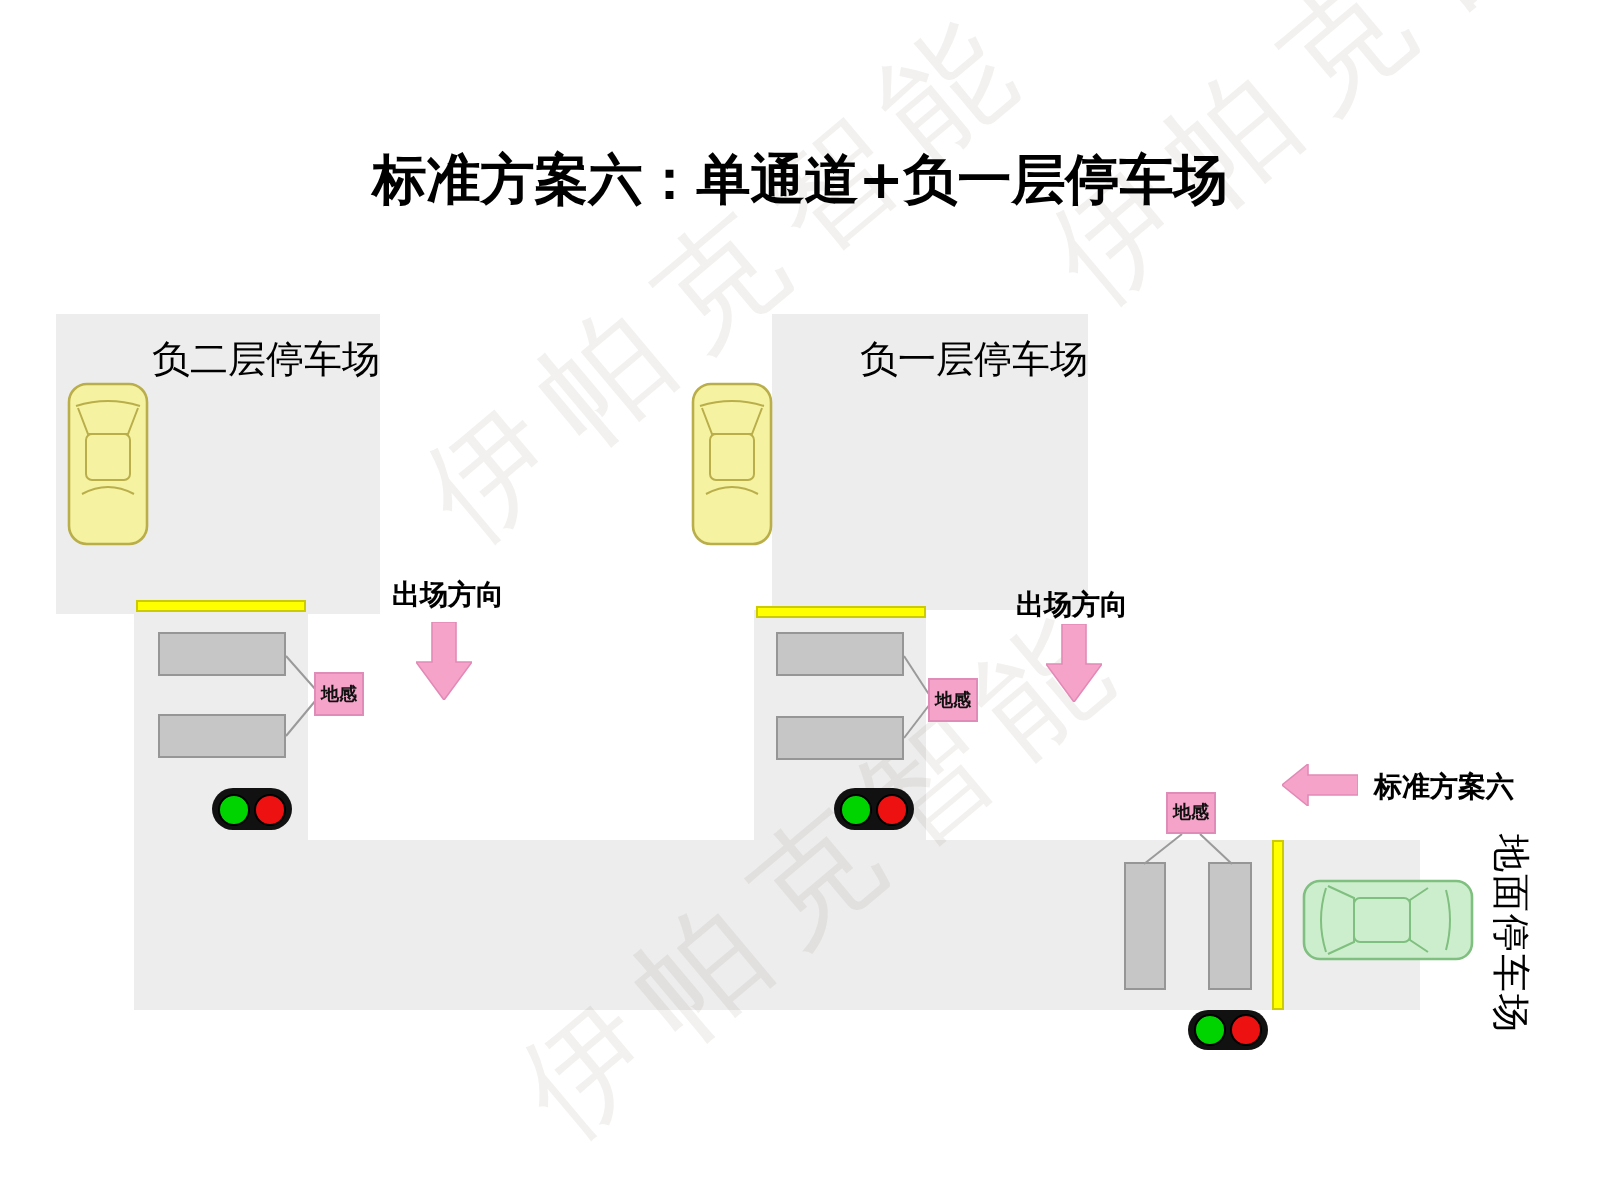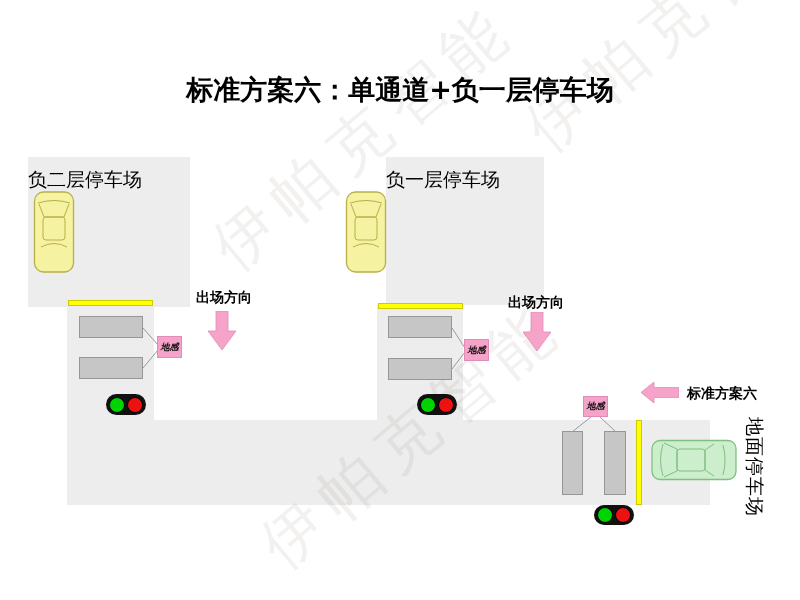--- a/index.html
+++ b/index.html
@@ -1,26 +1,26 @@
 <!DOCTYPE html>
 <html style="--c-area-gray: #ededed; --c-loop-gray: #c6c6c6; --c-loop-border: #969696; --c-gate-yellow: #ffff00; --c-gate-border: #cbcb00; --c-pink: #f6a3c9; --c-green-light: #00d400; --c-red-light: #ee1111; --c-car-yellow: #f5f2a2; --c-car-yellow-stroke: #b9ae4a; --c-car-green: #cdeecd; --c-car-green-stroke: #7fbf7f;"><head>
 <meta charset="utf-8">
 <style>
   html,body{margin:0;padding:0;background:#fff;}
   #stage{position:relative;width:800px;height:600px;background:#fff;overflow:hidden;
          font-family:"DejaVu Sans","Liberation Sans",sans-serif;}
   
   .area{position:absolute;background:var(--c-area-gray);z-index:1;}
-  .area-label{display:block;text-align:left;margin-top:10px;font-family:"DejaVu Serif","Liberation Serif",serif;
+  .area-label{display:block;text-align:right;margin-top:10px;font-family:"DejaVu Serif","Liberation Serif",serif;
               font-size:19px;color:#000;}
   
   .gate{position:absolute;background:var(--c-gate-yellow);border:1px solid var(--c-gate-border);box-sizing:border-box;z-index:6;}
   .loop{position:absolute;background:var(--c-loop-gray);border:1px solid var(--c-loop-border);box-sizing:border-box;z-index:6;}
   .sensor{position:absolute;width:25px;height:22px;background:var(--c-pink);border:1px solid #e08cb8;box-sizing:border-box;
-          display:flex;align-items:center;justify-content:center;font-size:9px;font-weight:bold;color:#111;z-index:7;font-style:italic;}
+          display:flex;align-items:center;justify-content:center;font-size:9px;font-weight:bold;color:#111;z-index:7;}
   .tl{position:absolute;width:40px;height:21px;background:#111;border-radius:12px;z-index:7;}
   .tl .bulb{position:absolute;top:50%;transform:translateY(-50%);width:16px;height:16px;border-radius:50%;
             border:1px solid #000;box-sizing:border-box;}
   .tl .g{left:3px;background:var(--c-green-light);}
   .tl .r{left:21px;background:var(--c-red-light);}
   .sign{position:absolute;font-weight:bold;font-size:14px;color:#000;z-index:7;white-space:nowrap;}
   .icon{position:absolute;z-index:6;}
   #title{position:absolute;top:72px;left:0;width:100%;text-align:center;z-index:8;
          font-family:"DejaVu Serif","Liberation Serif",serif;font-weight:bold;font-size:27px;color:#000;}
   #ground-label{position:absolute;left:705px;top:456px;width:100px;height:22px;line-height:22px;text-align:center;

